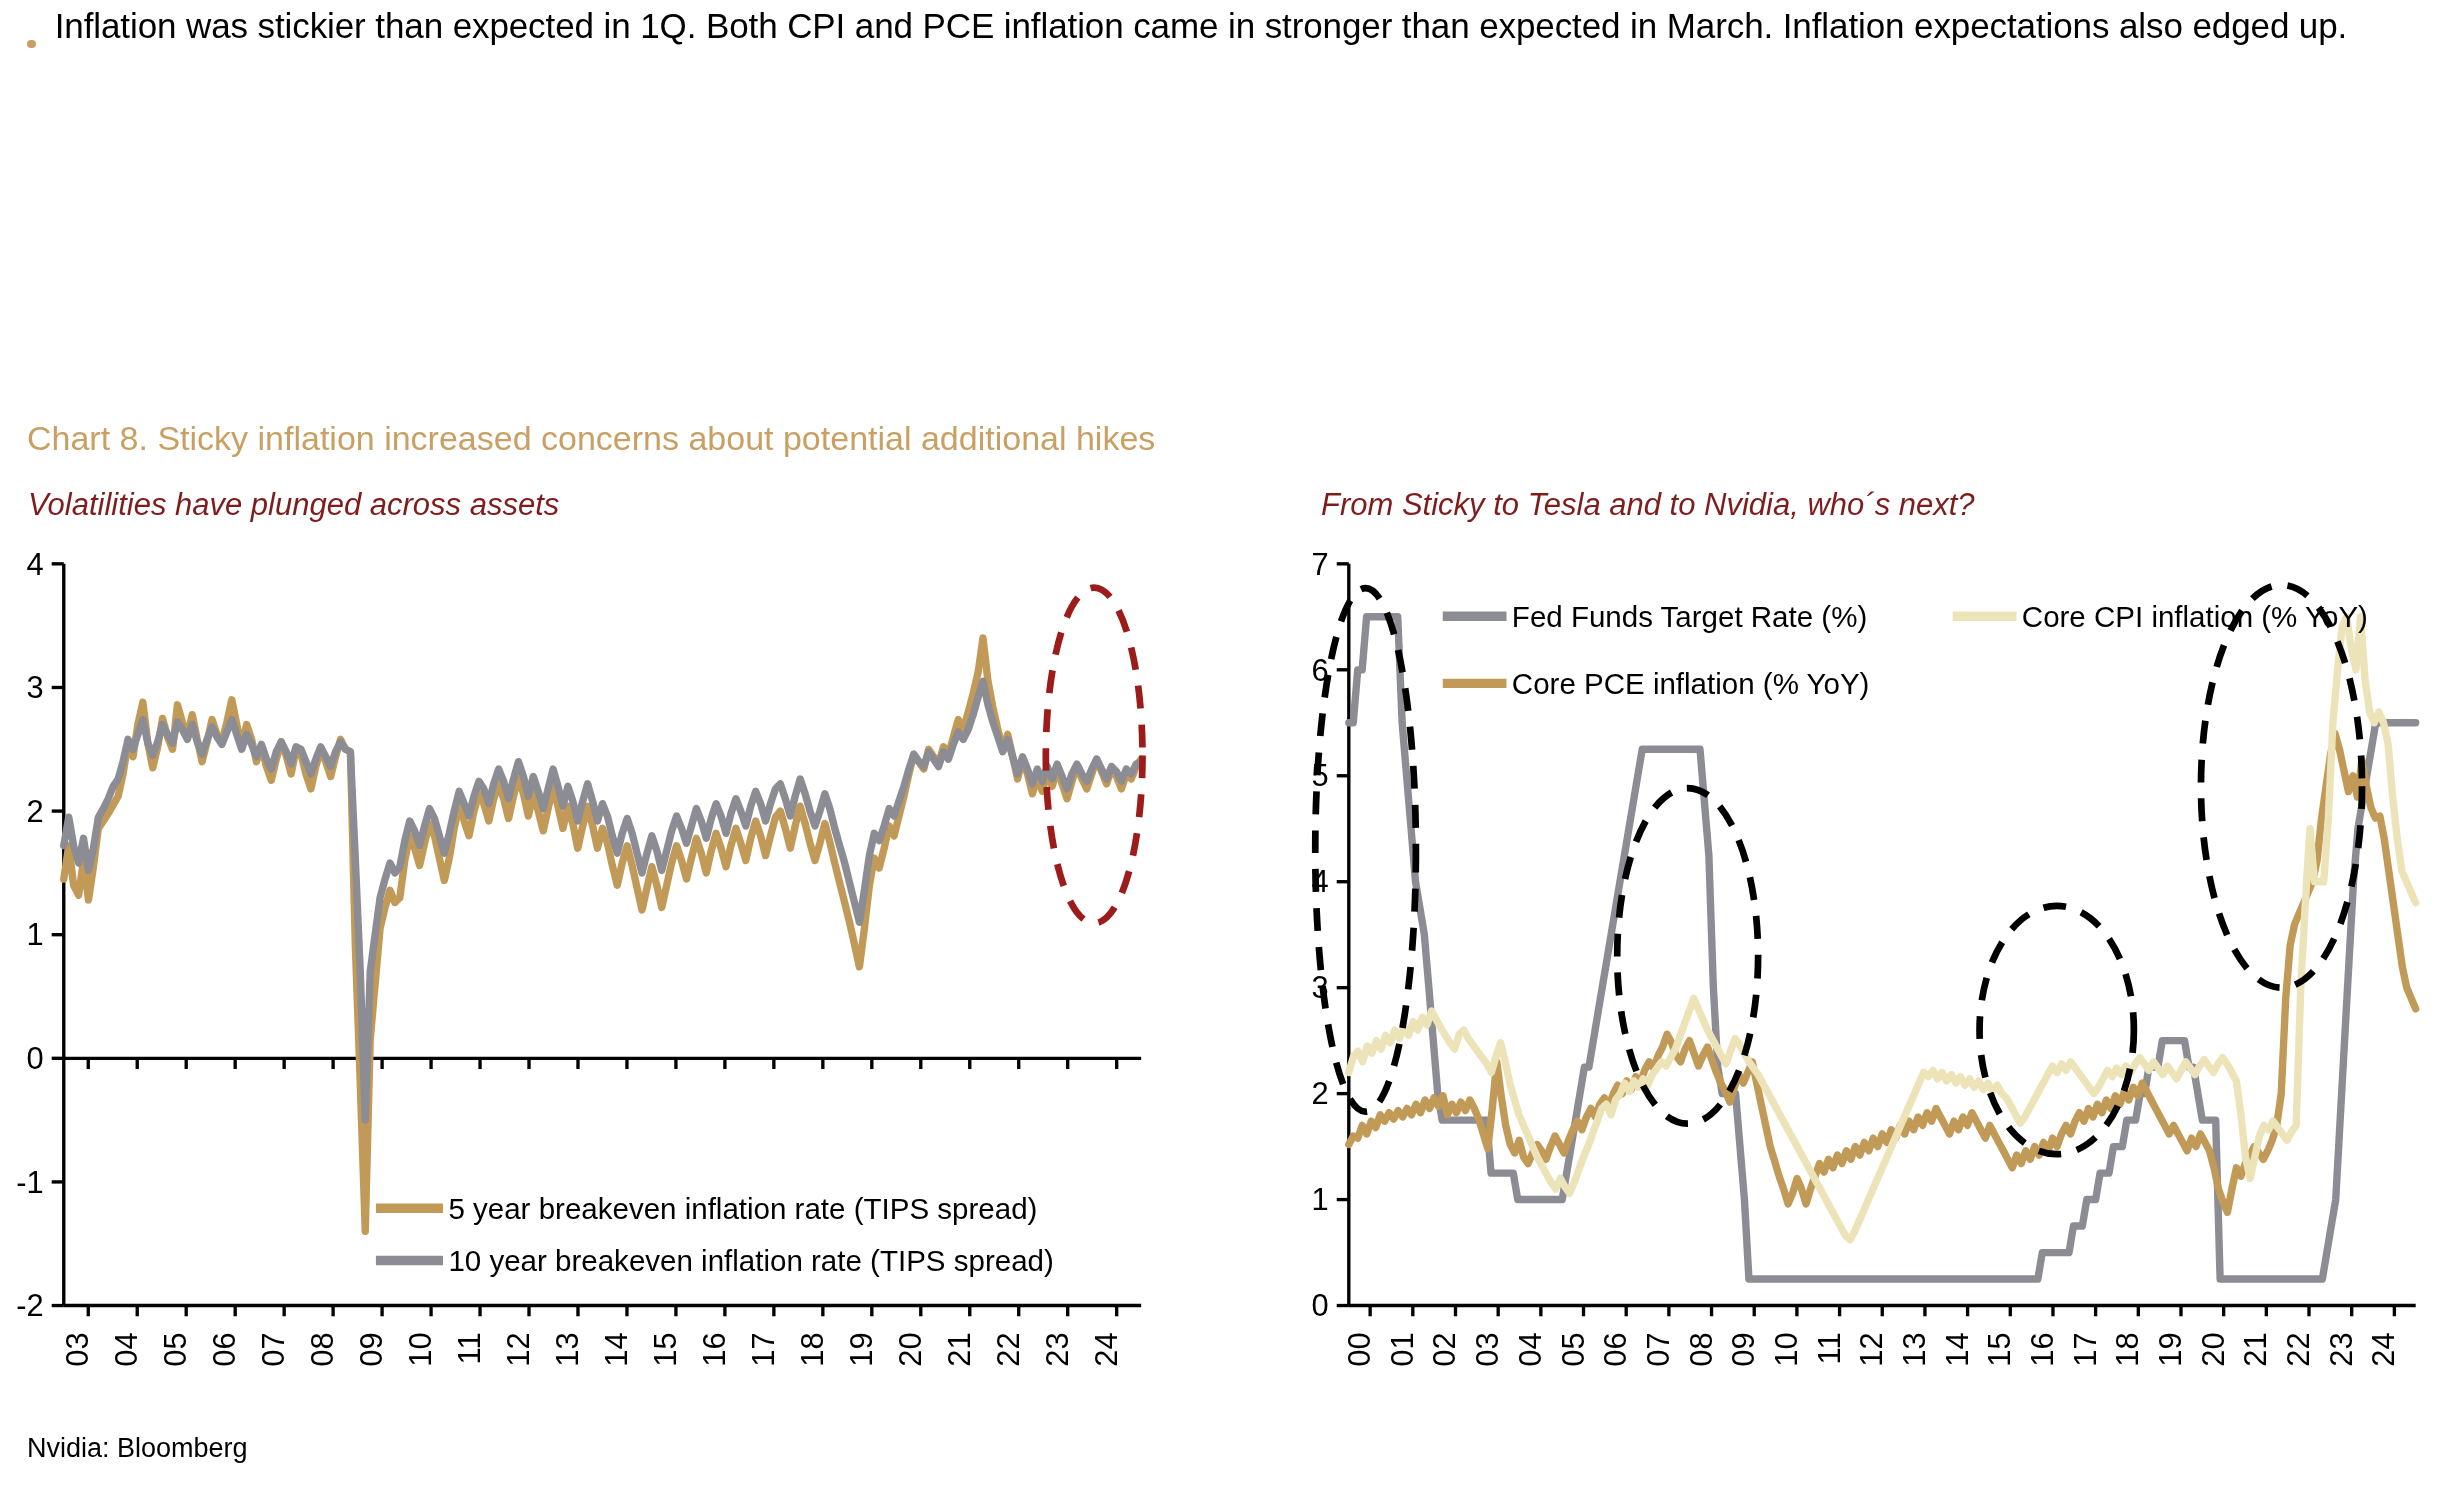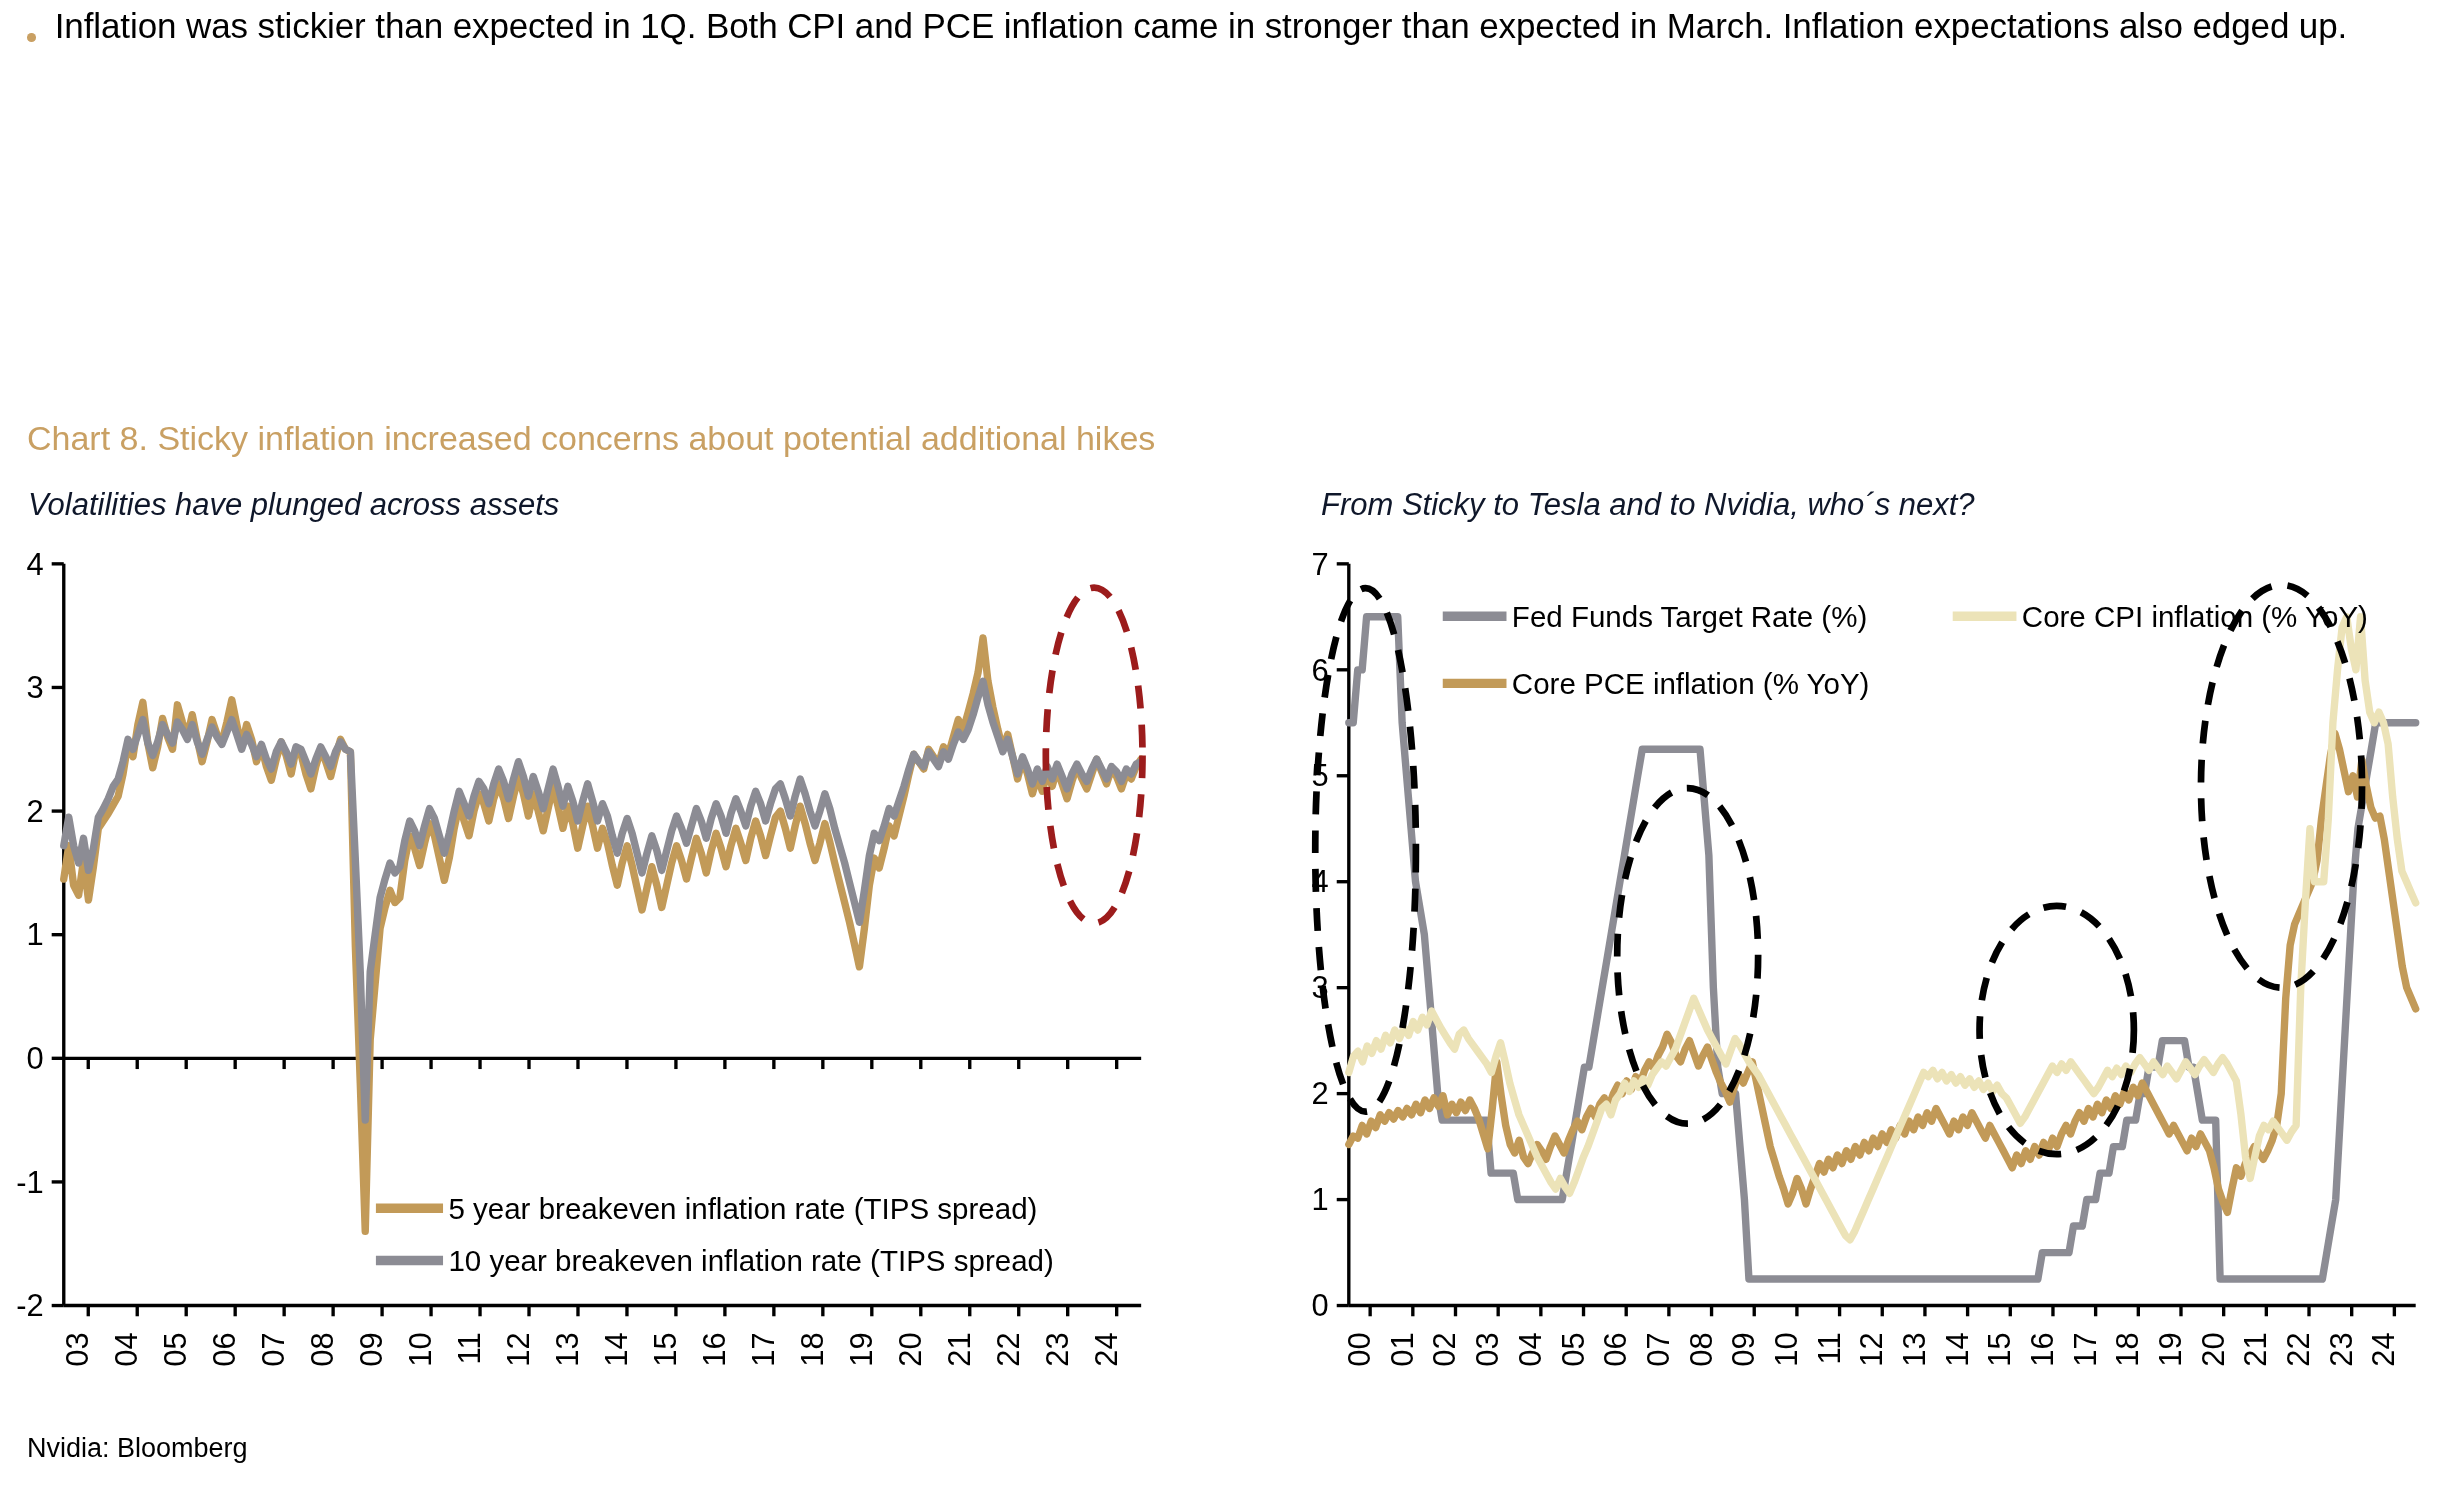--- a/index.html
+++ b/index.html
@@ -16,21 +16,21 @@
   }
 
   
   #bullets {
     position: absolute;
     left: 27px; top: 4px;
     width: 2409px;
   }
   .bullet-row {
     display: flex;
-    align-items: center;
+    align-items: flex-end;
     margin-bottom: 20px;
   }
   .bullet-dot {
     flex: 0 0 auto;
     width: 8.7px; height: 8.7px;
     border-radius: 50%;
     background: #c9a063;
     margin-top: 23px;
     margin-right: 19px;
   }
@@ -49,21 +49,21 @@
     position: absolute;
     left: 27px; top: 419px;
     font-size: 34px;
     color: #c9a063;
     white-space: nowrap;
   }
   .panel-subtitle {
     position: absolute;
     font-size: 31px;
     font-style: italic;
-    color: #0f172a;
+    color: #7f1d1d;
     white-space: nowrap;
   }
   #left-subtitle  { left: 28px;   top: 487px; }
   #right-subtitle { left: 1321px; top: 487px; }
 
   
   .panel { position: absolute; top: 537px; height: 886px; }
   #left-panel  { left: 0px;    width: 1215px; }
   #right-panel { left: 1275px; width: 1187px; }
   .panel svg { display: block; width: 100%; height: 100%; overflow: visible; }

